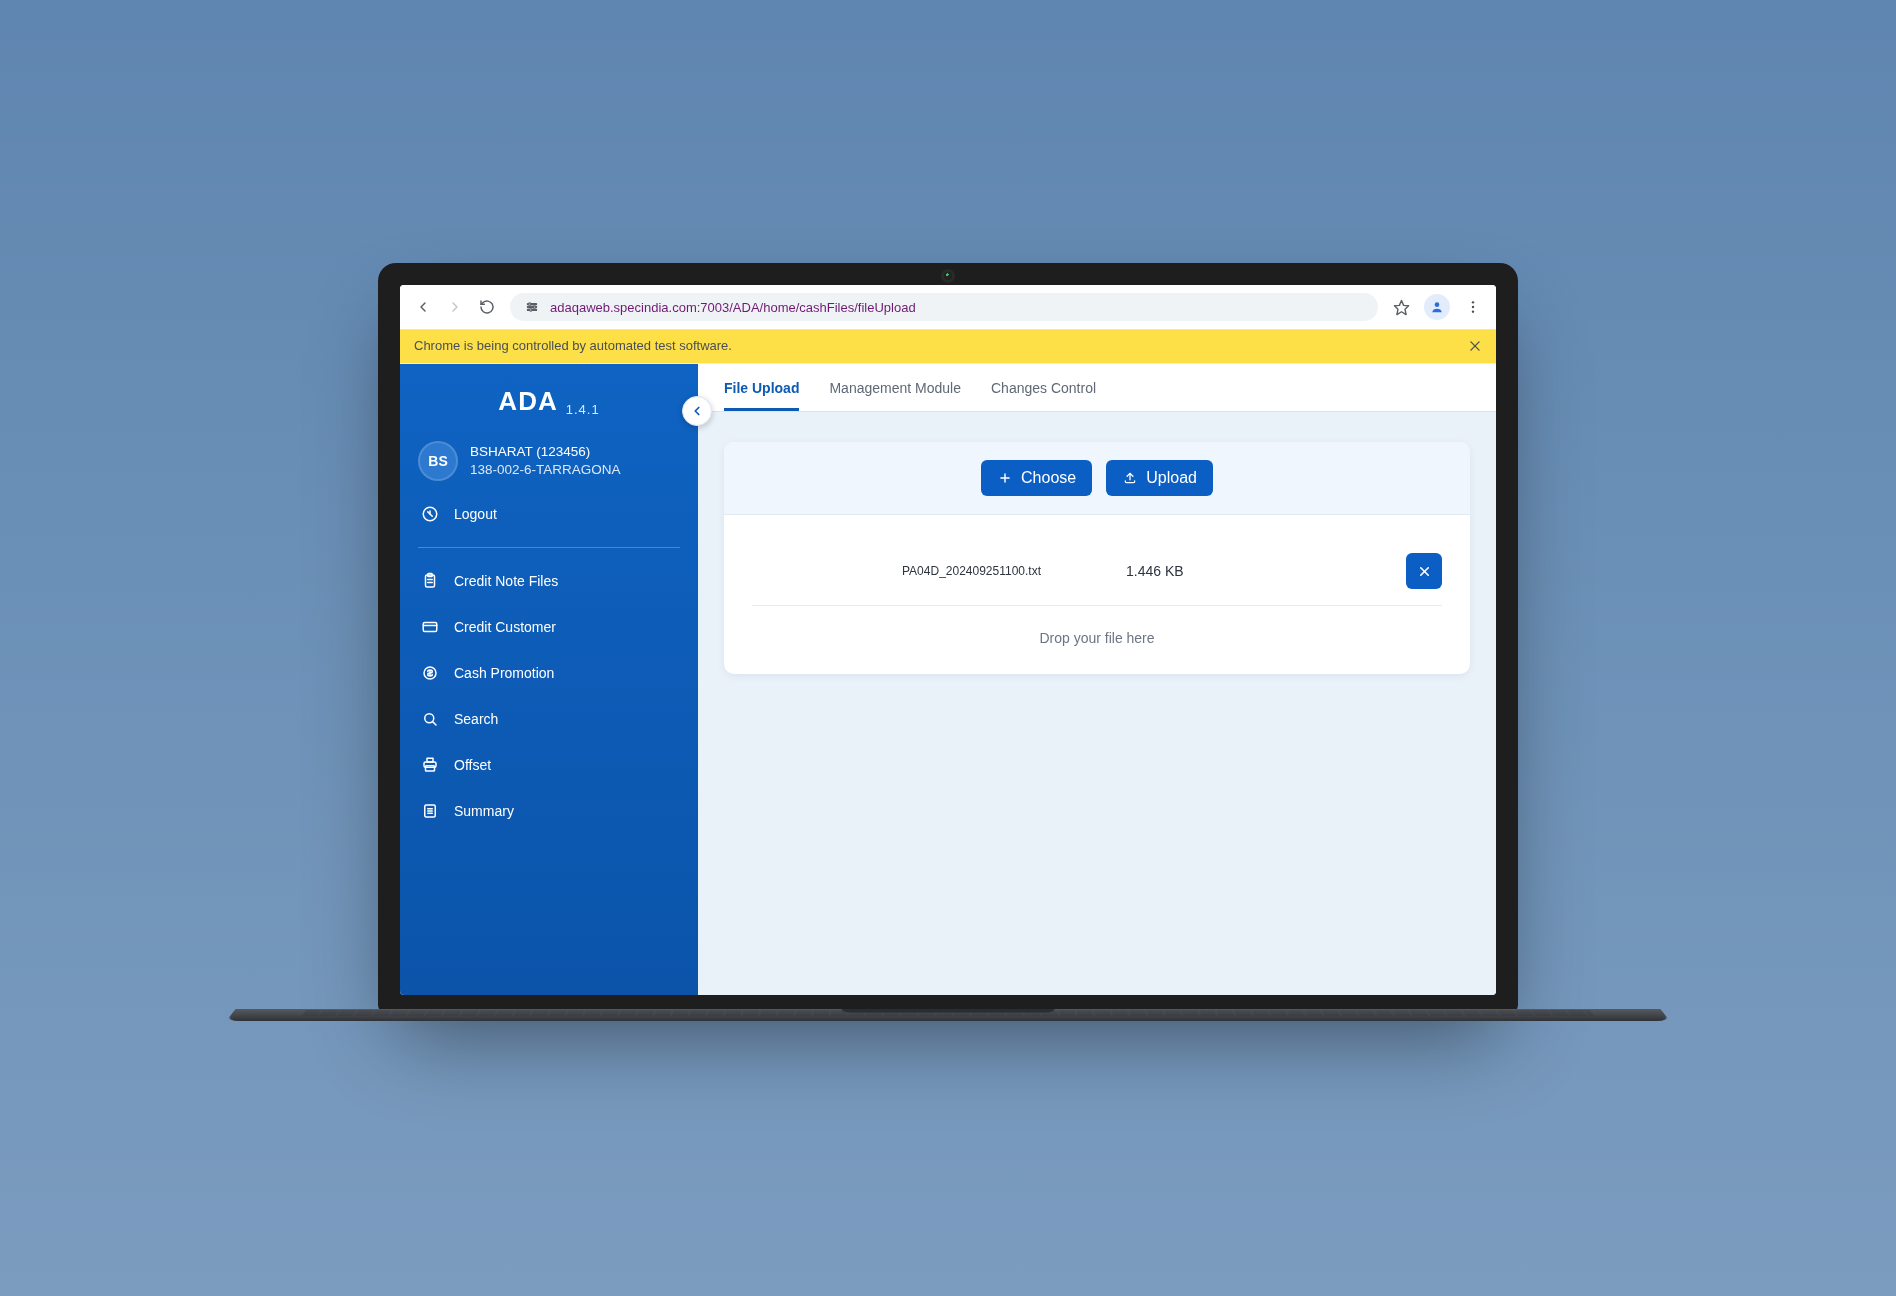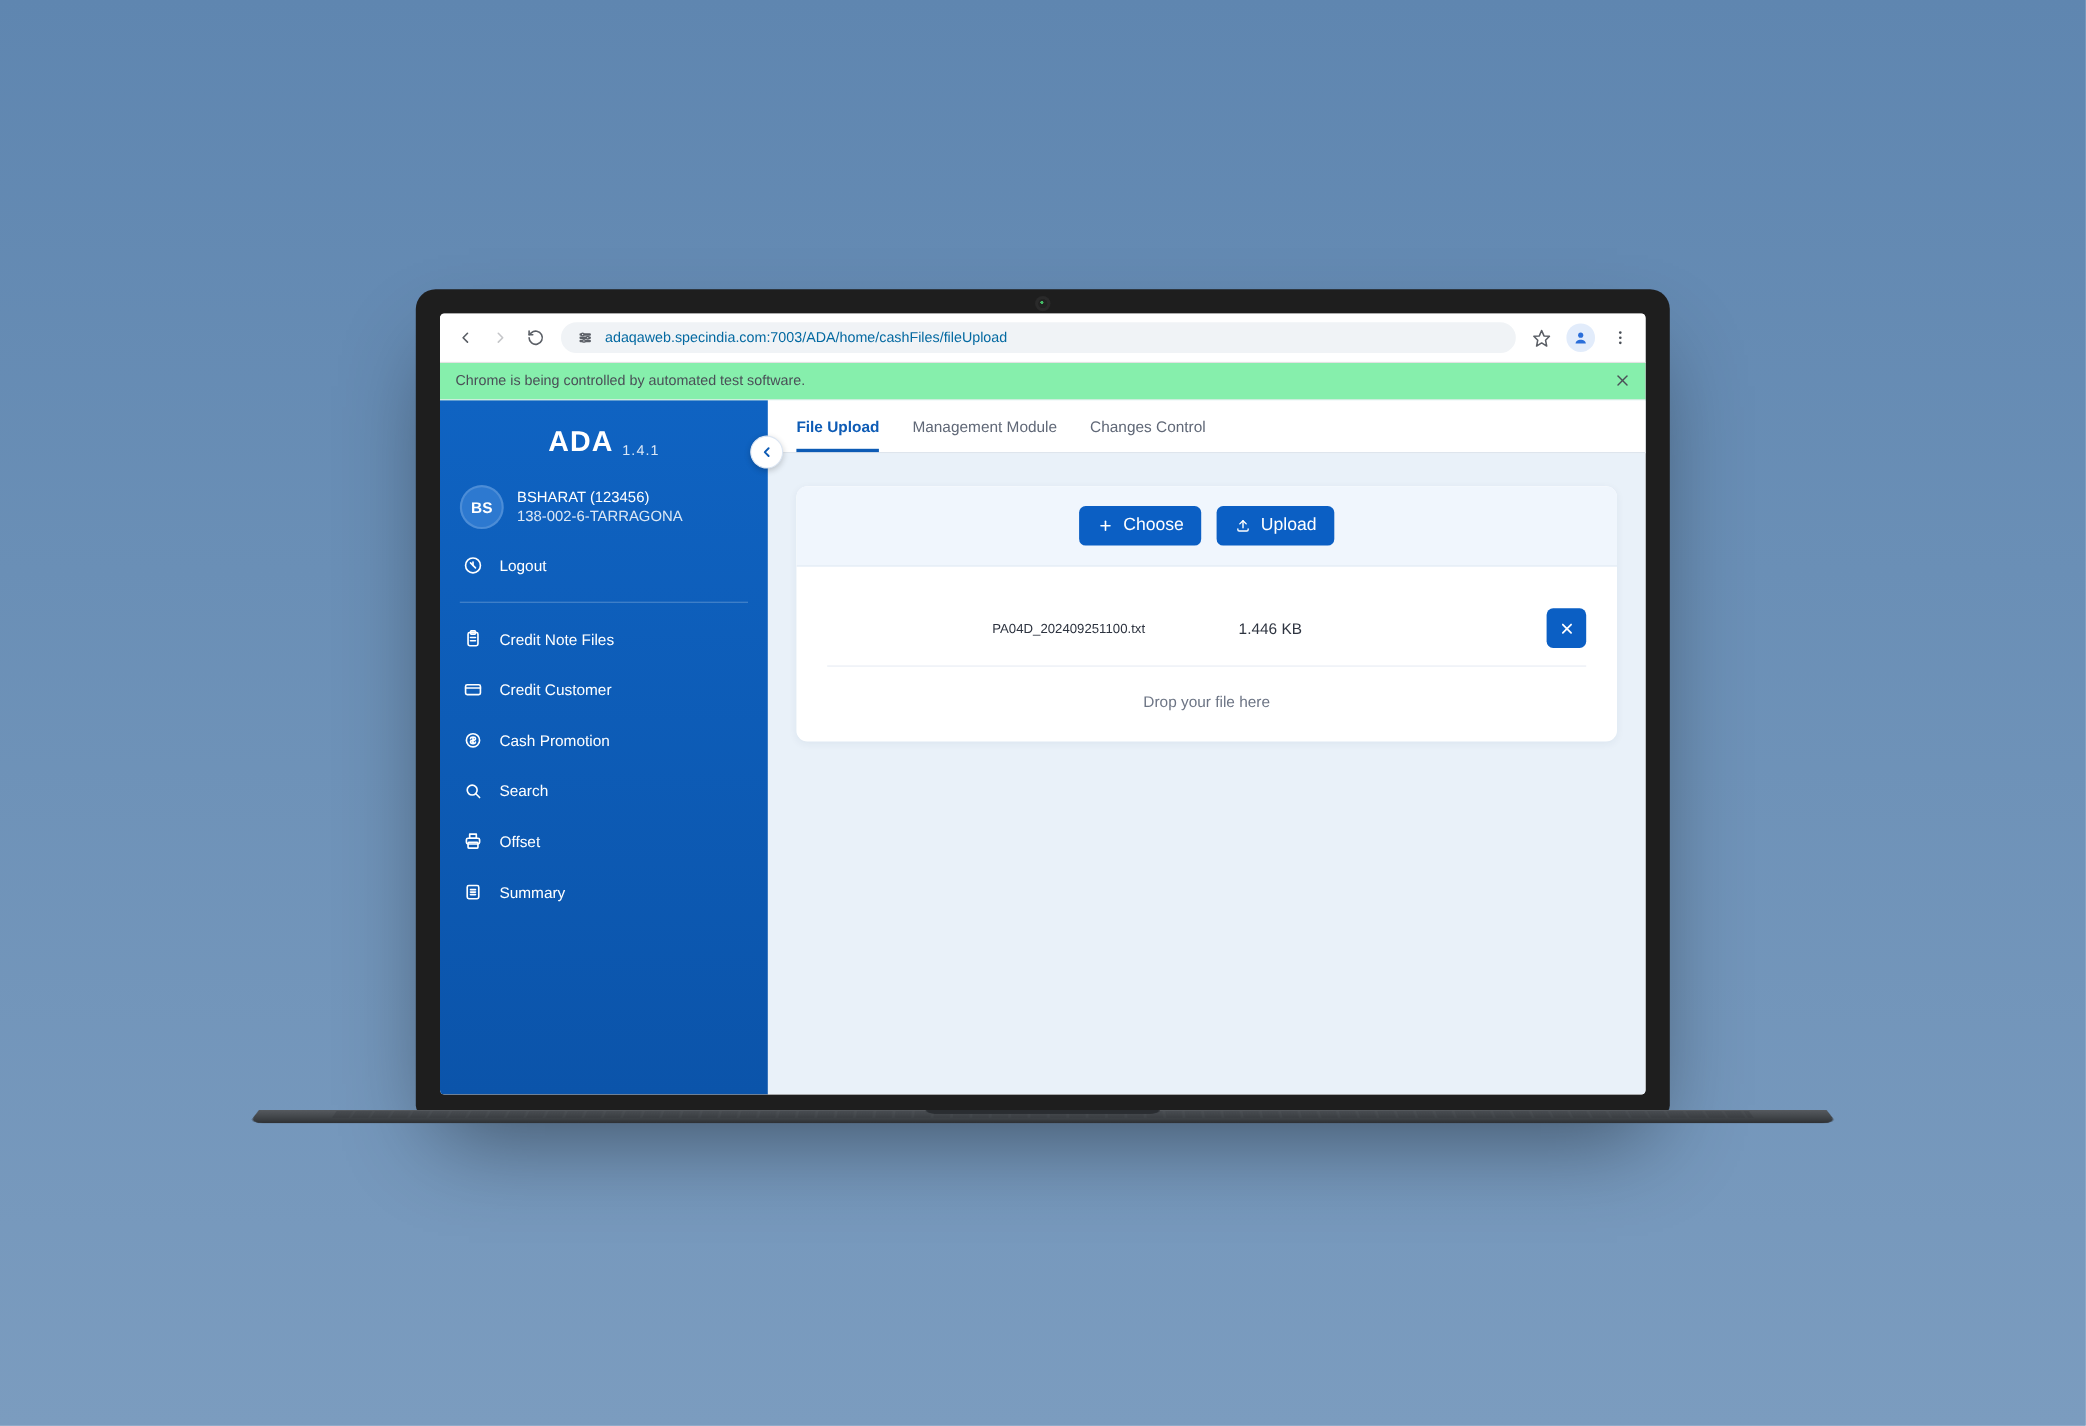--- a/index.html
+++ b/index.html
@@ -96,25 +96,25 @@
     font-size: 14px;
     flex-shrink: 0;
   }
   .nav-icon {
     width: 18px; height: 18px;
     display: inline-flex; align-items: center; justify-content: center;
     color: #5b5f66;
   }
   .url-pill {
     flex: 1;
-    display: flex; align-items: flex-start; gap: 10px;
+    display: flex; align-items: center; gap: 10px;
     background: #f0f3f6;
     border-radius: 20px;
     padding: 6px 14px;
-    color: #0369a1;
+    color: #701a75;
     font-size: 13px;
   }
   .url-pill .secure-icon {
     width: 16px; height: 16px;
     display: inline-flex; align-items: center; justify-content: center;
   }
   .star-icon { color: #5b5f66; }
   .profile-pill {
     width: 26px; height: 26px; border-radius: 50%;
     background: #e2ecfb;
@@ -122,21 +122,21 @@
     color: #2b6ed9;
   }
   .dots-icon { color: #4a4f57; }
 
   .automation-bar {
     display: flex; align-items: center; justify-content: space-between;
     padding: 8px 14px 10px 14px;
     font-size: 13px;
     color: #4a4f57;
     border-bottom: 1px solid #eceef1;
-    background: #86efac;
+    background: #fde047;
     flex-shrink: 0;
   }
   .automation-bar .x { color: #4a4f57; }
 
   
   .app {
     flex: 1;
     display: flex;
     min-height: 0;
   }

